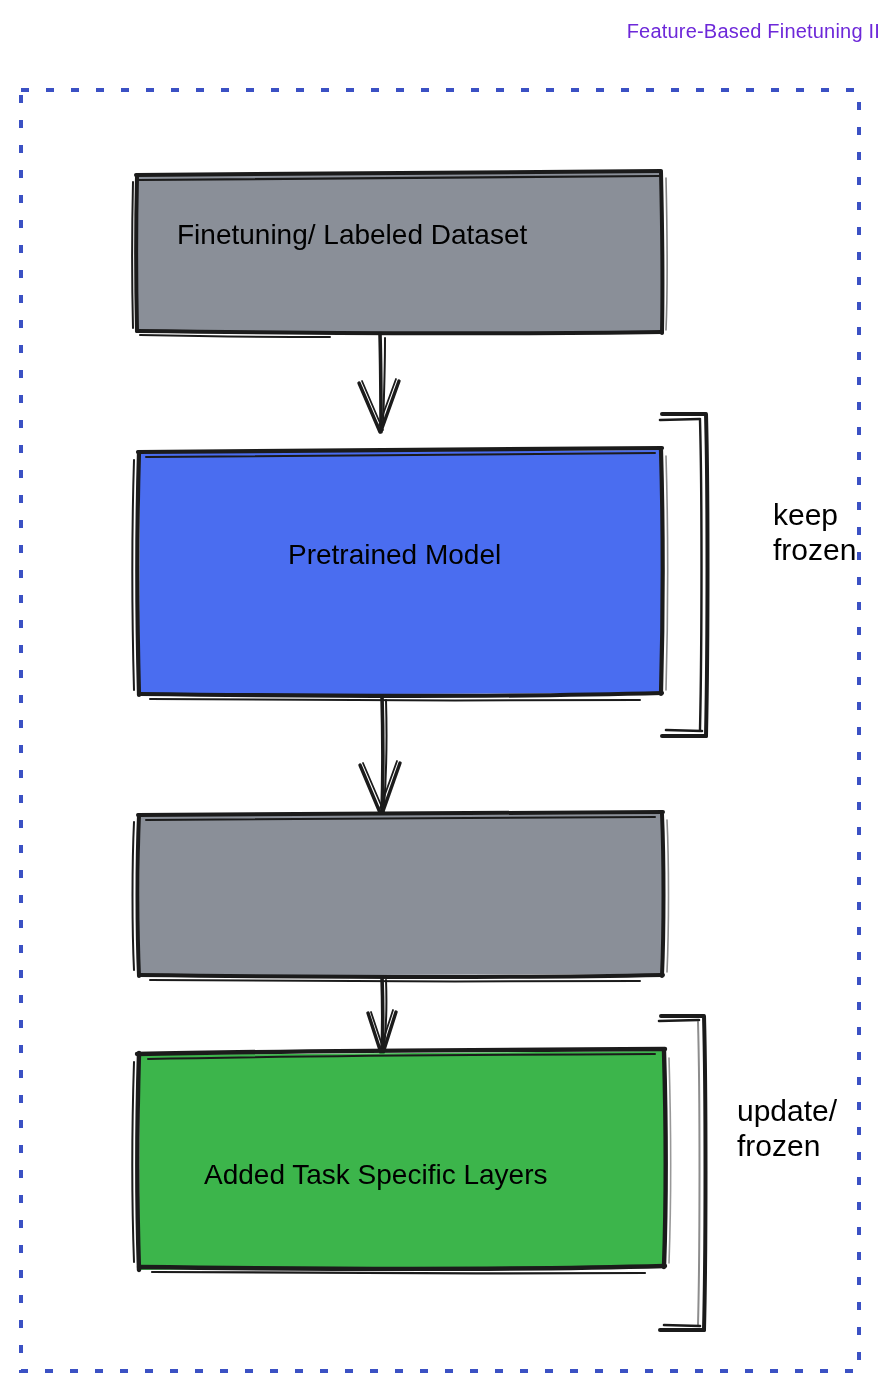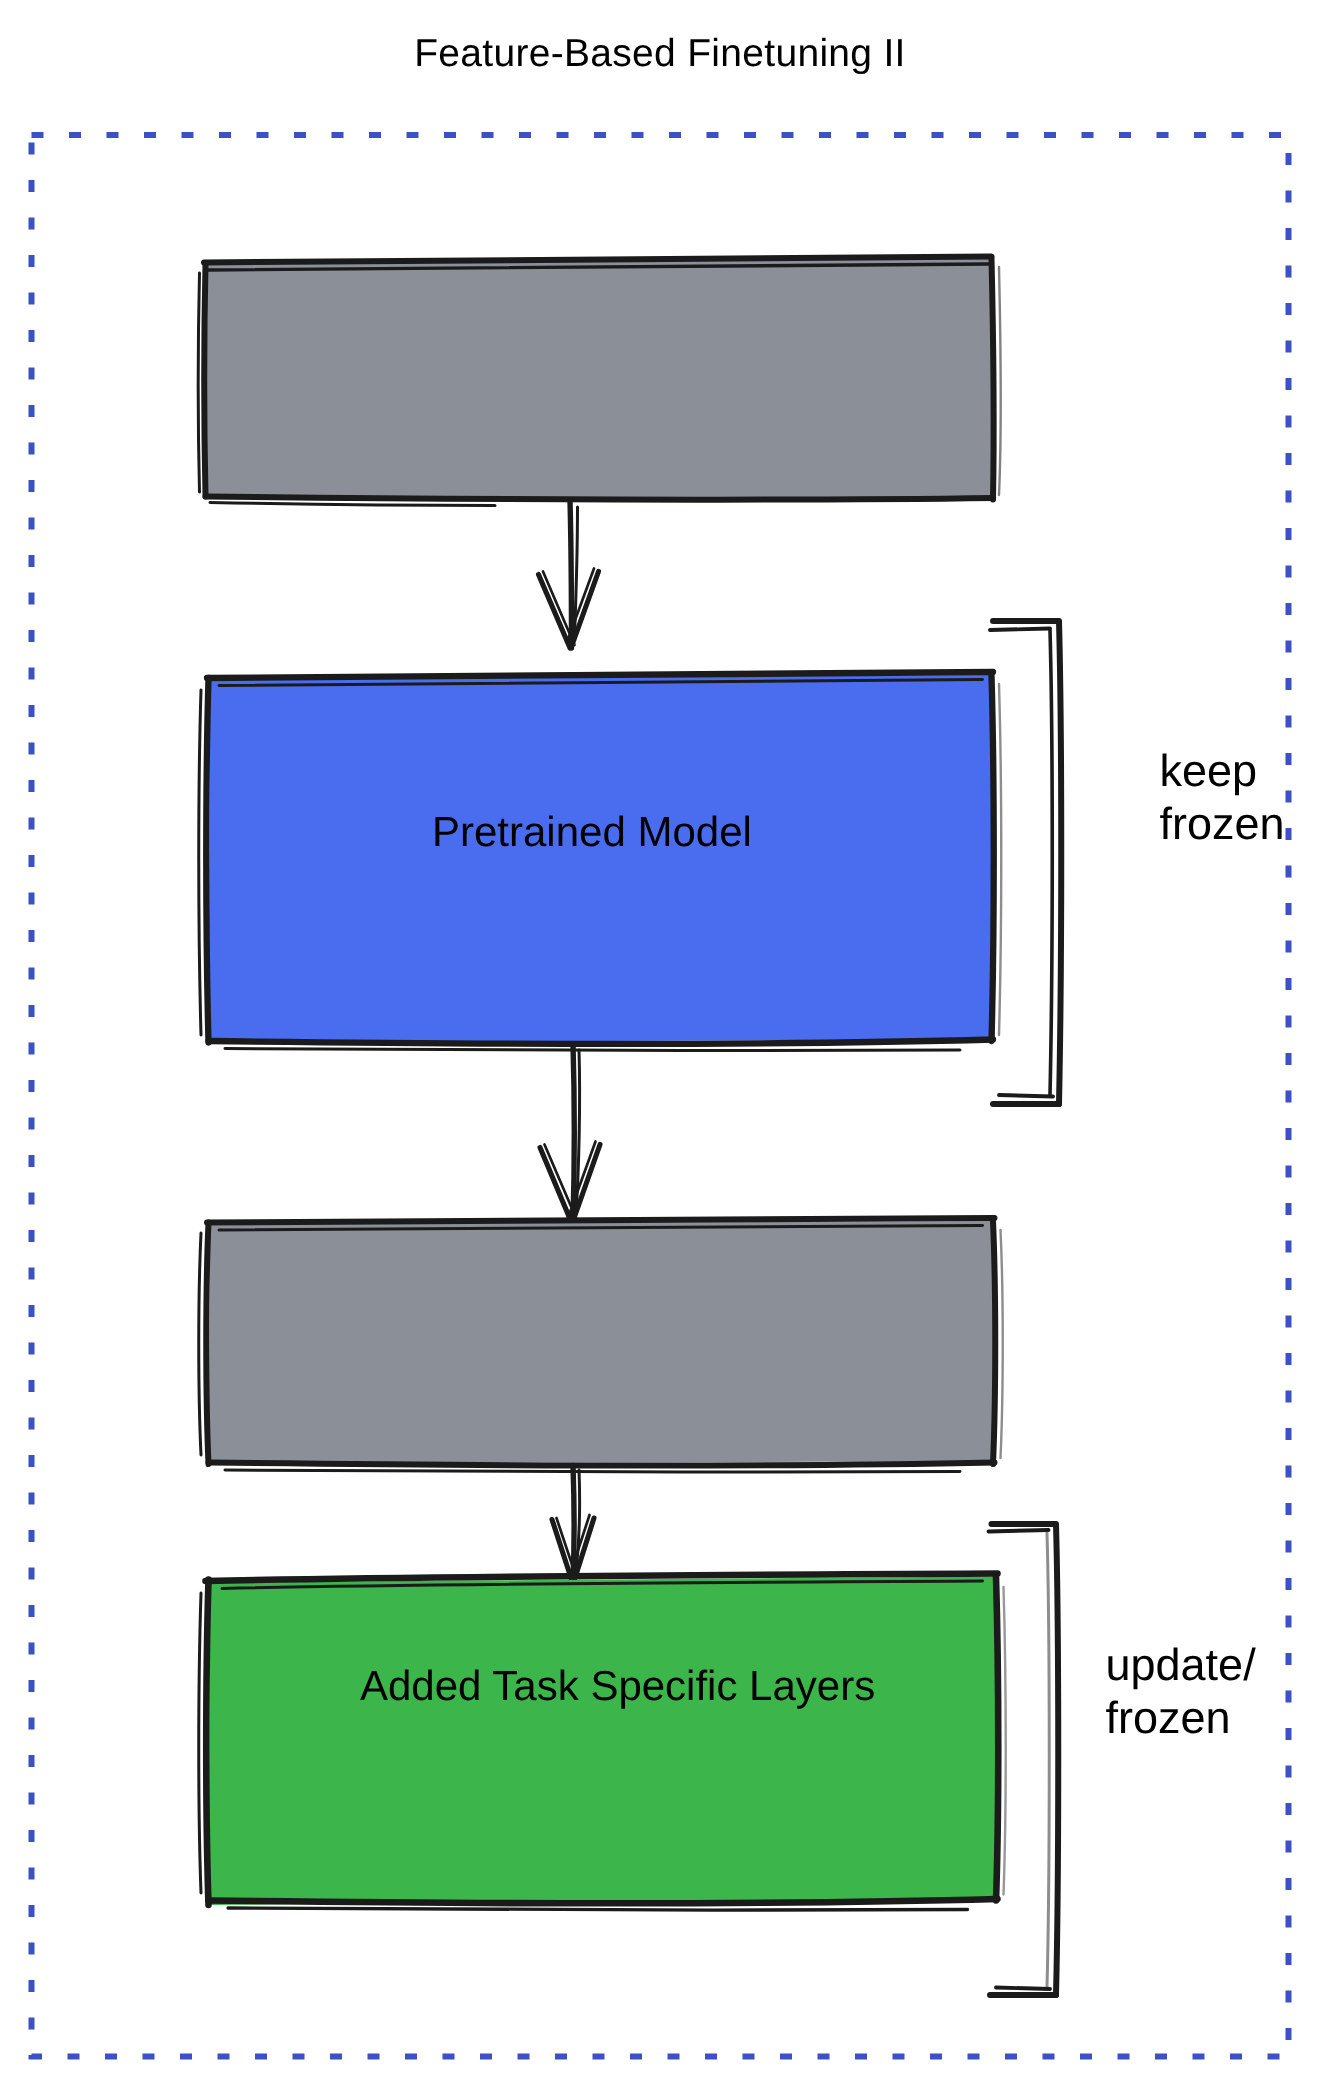--- a/index.html
+++ b/index.html
@@ -22,23 +22,23 @@
     left: 0;
     top: 0;
     width: 880px;
     height: 1393px;
   }
   .title {
     position: absolute;
     left: 0;
     top: 20px;
     width: 880px;
-    text-align: center;
-    font-size: 26px;
-    color: #000000;
+    text-align: right;
+    font-size: 20px;
+    color: #6d28d9;
     letter-spacing: 0.2px;
     font-family: "Liberation Sans", "DejaVu Sans", sans-serif;
   }
   .node-label {
     position: absolute;
     font-size: 28px;
     color: #000000;
     white-space: nowrap;
     font-family: "Liberation Sans", "DejaVu Sans", sans-serif;
   }
@@ -151,25 +151,26 @@
       <path d="M661,1016 L703,1016" fill="none" stroke="#1b1b1b" stroke-width="4" stroke-linecap="round"></path>
       <path d="M659,1021 L699,1020" fill="none" stroke="#1b1b1b" stroke-width="2.6" stroke-linecap="round"></path>
       <path d="M704,1016 C706,1090 706,1250 704,1330" fill="none" stroke="#1b1b1b" stroke-width="4" stroke-linecap="round"></path>
       <path d="M698,1022 C700,1092 700,1248 698,1325" fill="none" stroke="#1b1b1b" stroke-width="2" stroke-linecap="round" opacity="0.5"></path>
       <path d="M660,1330 L704,1330" fill="none" stroke="#1b1b1b" stroke-width="4" stroke-linecap="round"></path>
       <path d="M664,1325 L700,1326" fill="none" stroke="#1b1b1b" stroke-width="2.6" stroke-linecap="round"></path>
     </g>
 
   </svg>
 
+  <div class="node-label" style="left:177px; top:219px;">Finetuning/ Labeled Dataset</div>
 
   <div class="node-label" style="left:288px; top:539px;">Pretrained Model</div>
 
 
-  <div class="node-label" style="left:204px; top:1108px;margin-left:36px;">Added Task Specific Layers</div>
+  <div class="node-label" style="left:204px; top:1159px;">Added Task Specific Layers</div>
 
   <div class="bracket-label" style="left:773px; top:497px;">
     <span>keep</span>
     <span>frozen</span>
   </div>
 
   <div class="bracket-label" style="left:737px; top:1093px;">
     <span>update/</span>
     <span>frozen</span>
   </div>

